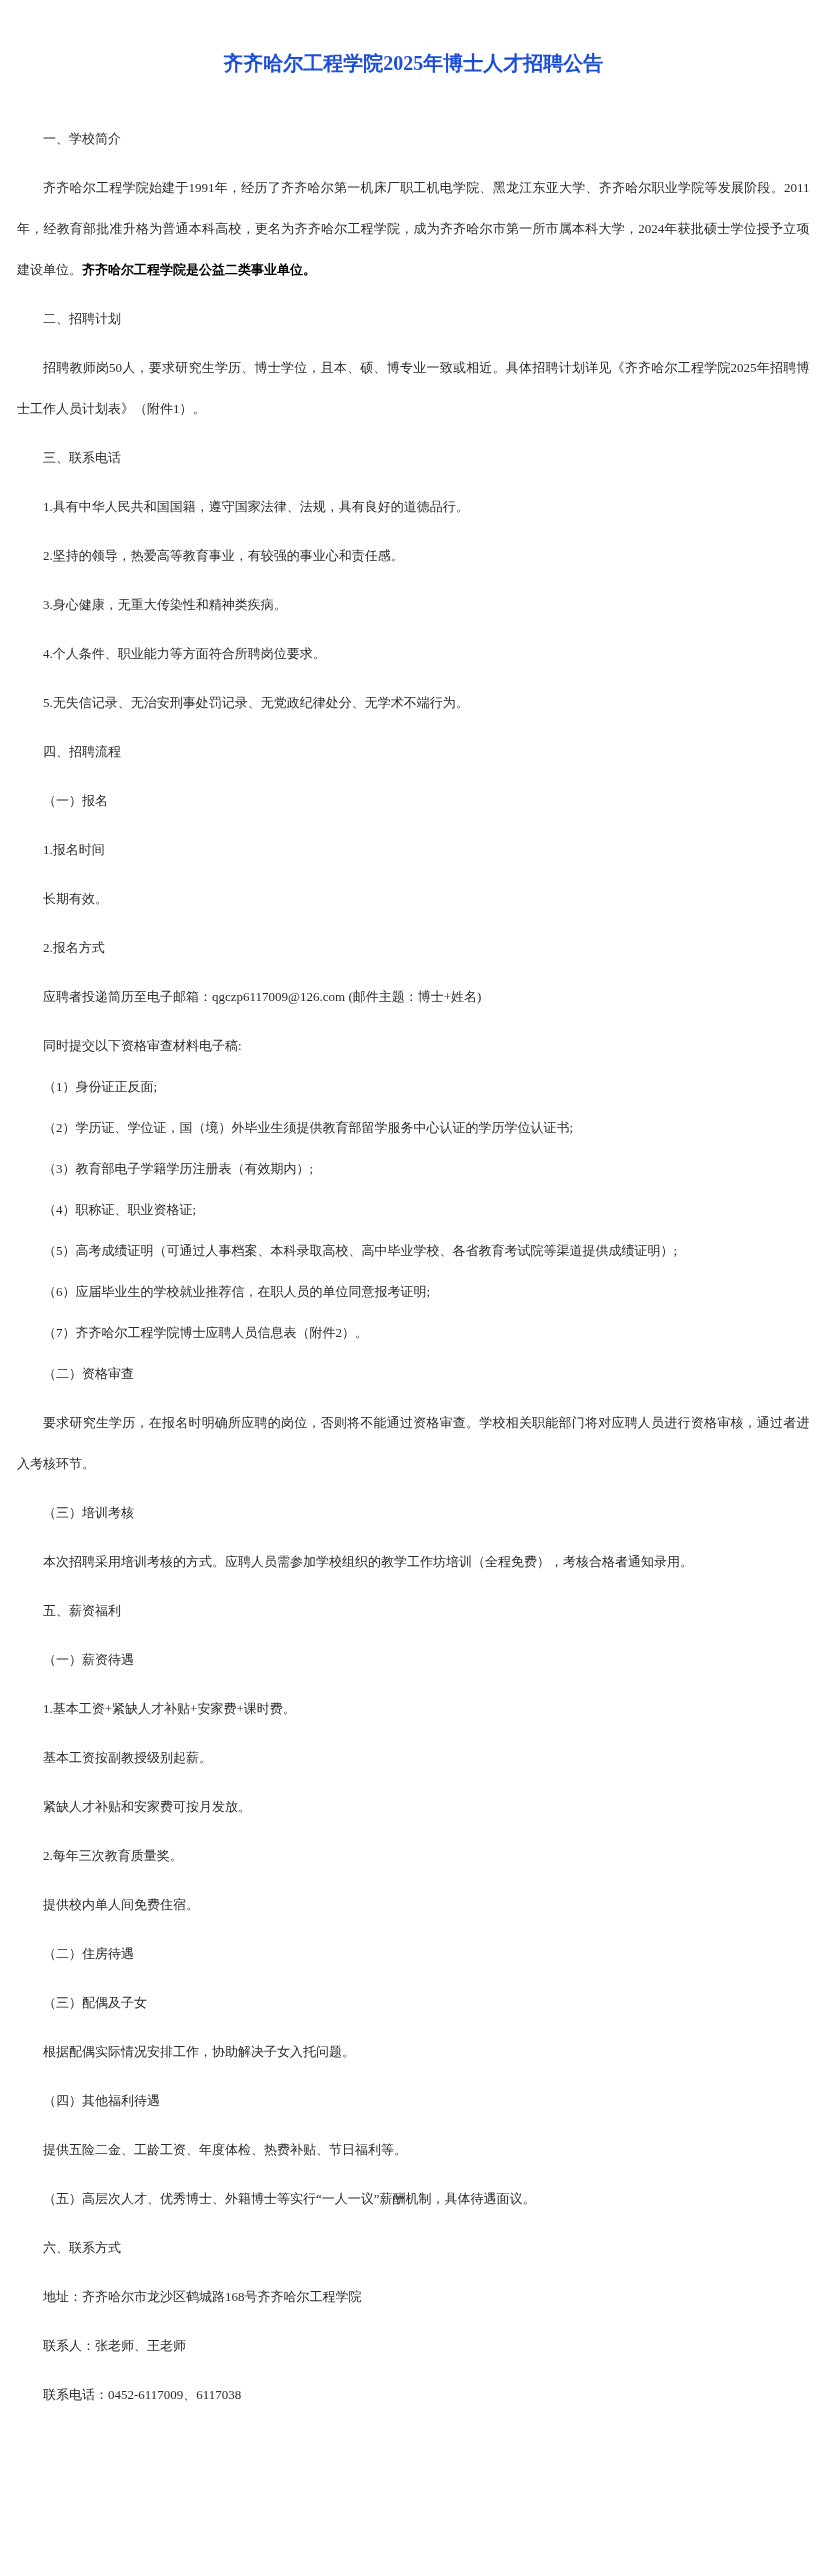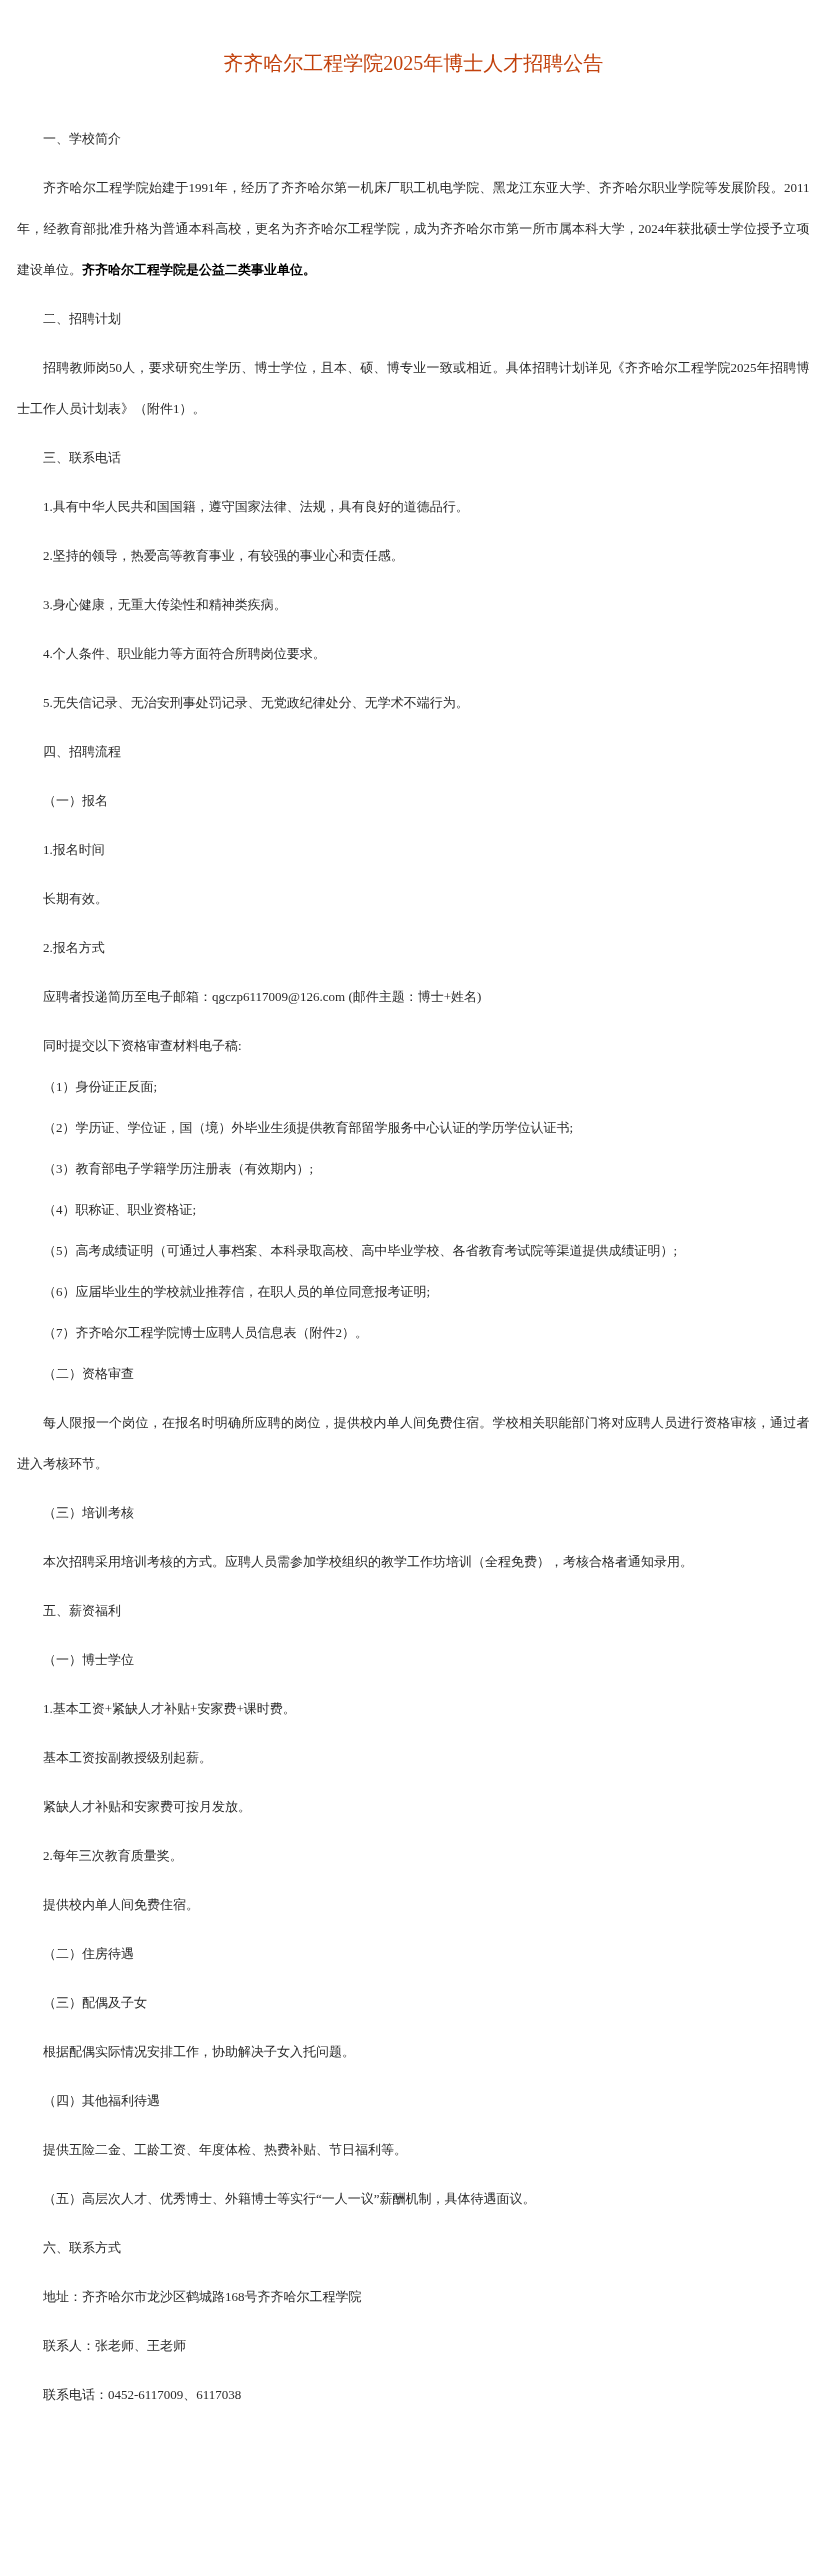--- a/index.html
+++ b/index.html
@@ -22,23 +22,23 @@
     text-align: justify;
     text-indent: 2em;
     word-break: break-word;
   }
   .doc p.tight {
     margin-bottom: 0;
   }
   .doc p.doc-title {
     text-align: center;
     text-indent: 0;
-    font-weight: normal;
+    font-weight: bold;
     font-size: 20px;
-    color: #c2410c;
+    color: #1d4ed8;
     margin: 0 0 34px 0;
   }
   .doc strong {
     color: #000000;
     font-weight: bold;
   }
 </style>
 </head>
 <body>
 
@@ -74,28 +74,28 @@
 
   <p class="tight">（1）身份证正反面;</p>
   <p class="tight">（2）学历证、学位证，国（境）外毕业生须提供教育部留学服务中心认证的学历学位认证书;</p>
   <p class="tight">（3）教育部电子学籍学历注册表（有效期内）;</p>
   <p class="tight">（4）职称证、职业资格证;</p>
   <p class="tight">（5）高考成绩证明（可通过人事档案、本科录取高校、高中毕业学校、各省教育考试院等渠道提供成绩证明）;</p>
   <p class="tight">（6）应届毕业生的学校就业推荐信，在职人员的单位同意报考证明;</p>
   <p class="tight">（7）齐齐哈尔工程学院博士应聘人员信息表（附件2）。</p>
 
   <p>（二）资格审查</p>
-  <p>每人限报一个岗位，在报名时明确所应聘的岗位，提供校内单人间免费住宿。学校相关职能部门将对应聘人员进行资格审核，通过者进入考核环节。</p>
+  <p>要求研究生学历，在报名时明确所应聘的岗位，否则将不能通过资格审查。学校相关职能部门将对应聘人员进行资格审核，通过者进入考核环节。</p>
 
   <p>（三）培训考核</p>
   <p>本次招聘采用培训考核的方式。应聘人员需参加学校组织的教学工作坊培训（全程免费），考核合格者通知录用。</p>
 
   <p>五、薪资福利</p>
 
-  <p>（一）博士学位</p>
+  <p>（一）薪资待遇</p>
   <p>1.基本工资+紧缺人才补贴+安家费+课时费。</p>
   <p>基本工资按副教授级别起薪。</p>
   <p>紧缺人才补贴和安家费可按月发放。</p>
   <p>2.每年三次教育质量奖。</p>
 
   <p>提供校内单人间免费住宿。</p>
   <p>（二）住房待遇</p>
 
   <p>（三）配偶及子女</p>
   <p>根据配偶实际情况安排工作，协助解决子女入托问题。</p>

